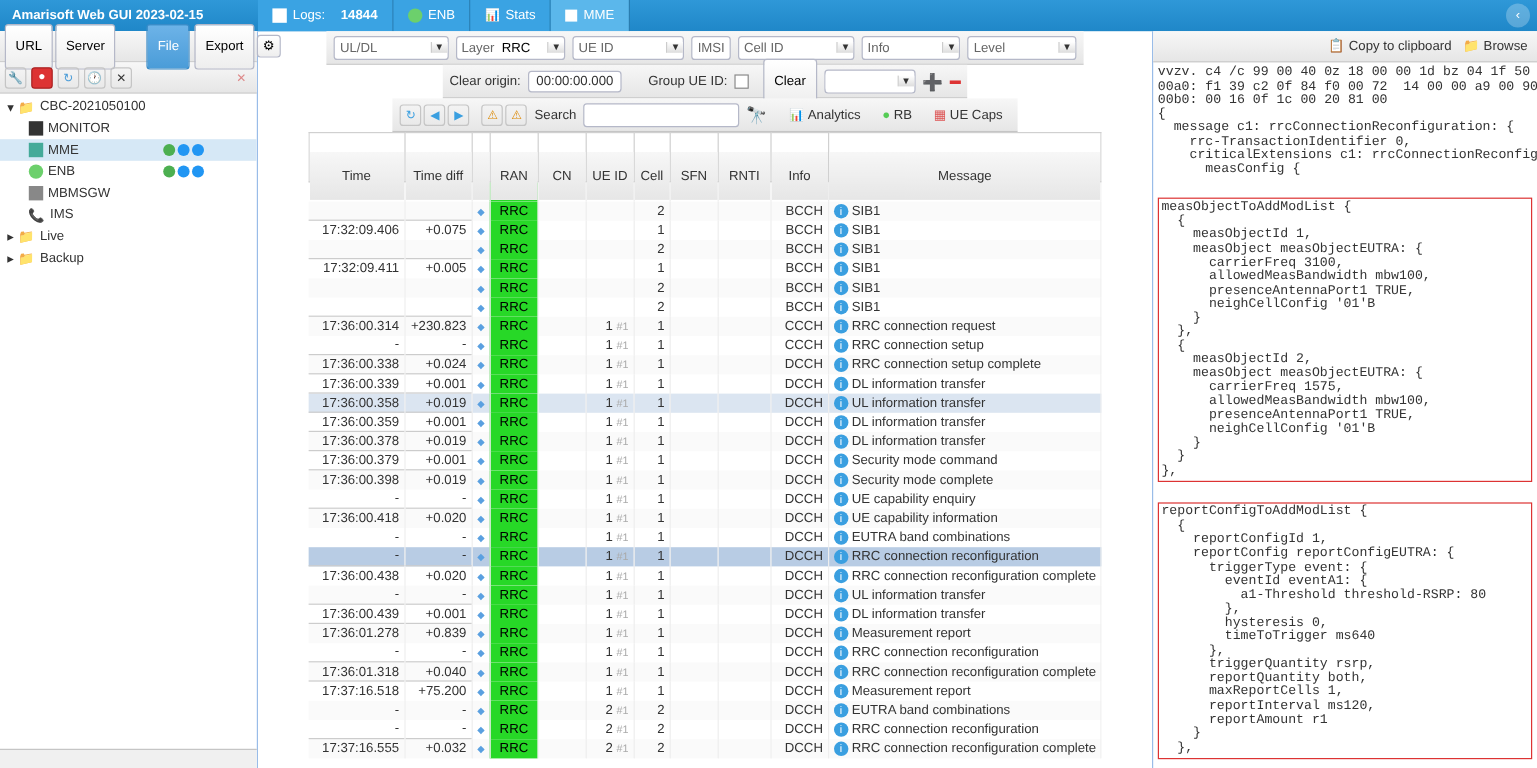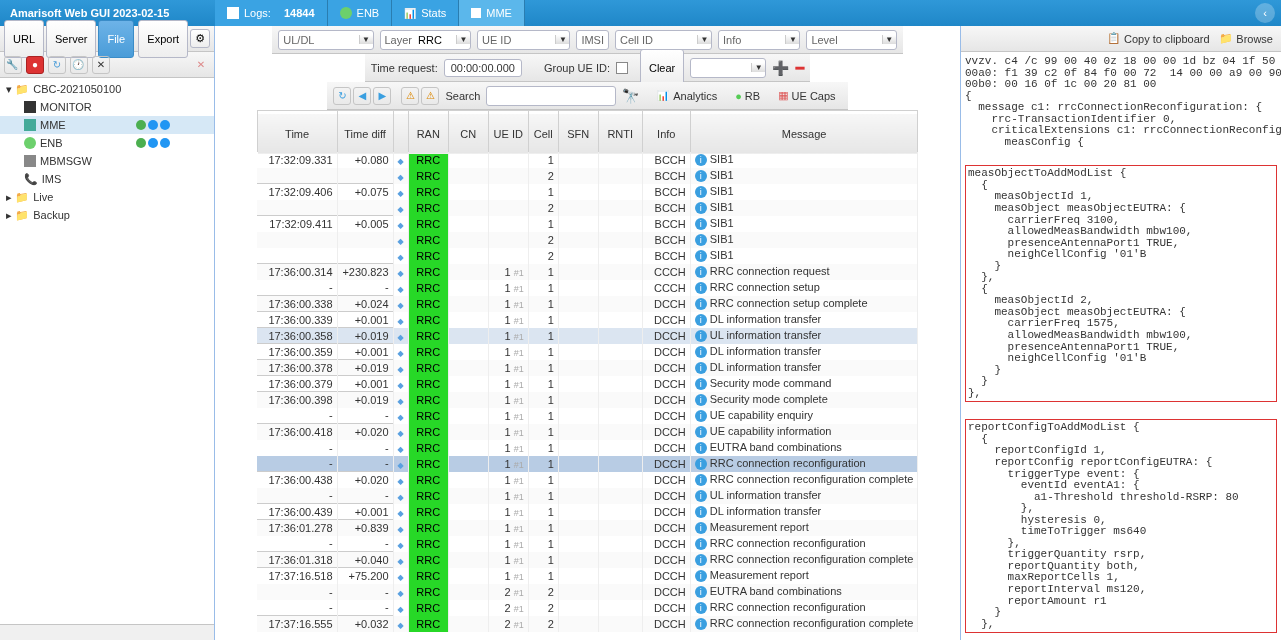--- a/index.html
+++ b/index.html
@@ -15,21 +15,21 @@
 .top-tab .ticon { width:12px; height:12px; display:inline-block;}
 .ticon.logs { background:#fff; }
 .ticon.enb { background:#6cd06c; border-radius:50%;}
 .ticon.stats:before { content:"📊"; font-size:10px;}
 .ticon.mme { width:10px;height:10px; background:#fff;}
 
 
 .left-panel { position:absolute; top:26px; left:0; width:215px; bottom:0; border-right:1px solid #99bce8; background:#fff;}
 .left-toolbar { height:26px; background:linear-gradient(#f7f7f7,#e6e6e6); border-bottom:1px solid #c5c5c5; display:flex; align-items:center; gap:2px; padding:0 4px;}
 .btn { border:1px solid #b5b8c8; background:linear-gradient(#fff,#eee); padding:12px 8px; font-size:11px; border-radius:3px; cursor:pointer;}
-.btn.active { background:linear-gradient(#6db3e8,#4a9cd8); color:#fff; border-color:#3a8cc8;}
+.btn.active { background:linear-gradient(#6db3e8,#4a9cd8); color:#fff; border-color:#3a8cc8;margin-left:24px;}
 .btn.small { padding:2px 4px;}
 .left-icons { height:26px; background:linear-gradient(#f7f7f7,#e6e6e6); border-bottom:1px solid #c5c5c5; display:flex; align-items:center; gap:4px; padding:0 4px;}
 .ibtn { width:18px; height:18px; border:1px solid #c5c5c5; border-radius:3px; display:flex; align-items:center; justify-content:center; cursor:pointer; font-size:10px;}
 .tree { padding:2px 0; overflow:auto; height:calc(100% - 70px);}
 .tree-node { display:flex; align-items:center; gap:4px; padding:1px 4px; height:18px; cursor:pointer;}
 .tree-node.depth0 { padding-left:6px;}
 .tree-node.depth1 { padding-left:24px;}
 .tree-node.sel { background:#d6e8f6;}
 .folder-icon { color:#888;}
 .node-icon { width:12px; height:12px; display:inline-block;}
@@ -61,21 +61,21 @@
 .tool-link { display:flex; align-items:center; gap:3px; padding:2px 6px; cursor:pointer;}
 .tool-link.analytics:before{content:"📊";font-size:10px;}
 .tool-link.rb:before{content:"●";color:#5c5;}
 .tool-link.ue:before{content:"▦";color:#d55;}
 .spacer { flex:1;}
 .bino { font-size:14px;}
 
 
 .table-wrap { flex:1; overflow:auto; position:relative;}
 table.log { border-collapse:collapse; width:100%; font-size:11px;}
-table.log thead td { background:linear-gradient(#f7f7f7,#e6e6e6); border:1px solid #d0d0d0; padding:14px 4px; text-align:center; position:sticky; top:3px;}
+table.log thead td { background:linear-gradient(#f7f7f7,#e6e6e6); border:1px solid #d0d0d0; padding:14px 4px; text-align:center; position:sticky; top:16px;}
 table.log tbody tr { height:16px;}
 table.log tbody tr:nth-child(even){ background:#fafafa;}
 table.log tbody tr.sel { background:#b8cce4 !important;}
 table.log tbody tr.hl { background:#dbe5f1 !important;}
 table.log td { border-right:1px solid #eee; padding:0 4px; white-space:nowrap;}
 td.time{ text-align:right; width:80px;}
 td.diff{ text-align:right; width:56px;}
 td.mark{ width:10px; text-align:center;}
 td.ran { width:40px; text-align:center; background:#27d827 !important; color:#000;}
 td.cn{width:40px;} td.ueid{width:40px;text-align:right;} td.cell{width:30px;text-align:right;} td.sfn{width:40px;} td.rnti{width:44px;} td.info{width:48px;text-align:right;}
@@ -213,21 +213,21 @@
         <input style="">
         <span class="arrow">▼</span>
       </div>
     <div class="combo">
         <label>Level</label>
         <input style="">
         <span class="arrow">▼</span>
       </div>
   </div>
   <div class="origin-bar">
-    <span class="time-origin-label">Time request:</span>
+    <span class="time-origin-label">Clear origin:</span>
     <span class="time-origin-val">00:00:00.000</span>
     <span style="width:10px"></span>
     <span>Group UE ID:</span>
     <span class="checkbox"></span>
     <div class="spacer"></div>
     <button class="btn clear-btn">Clear</button>
     <div class="combo">
         <input style="width: 60px;">
         <span class="arrow">▼</span>
       </div>

